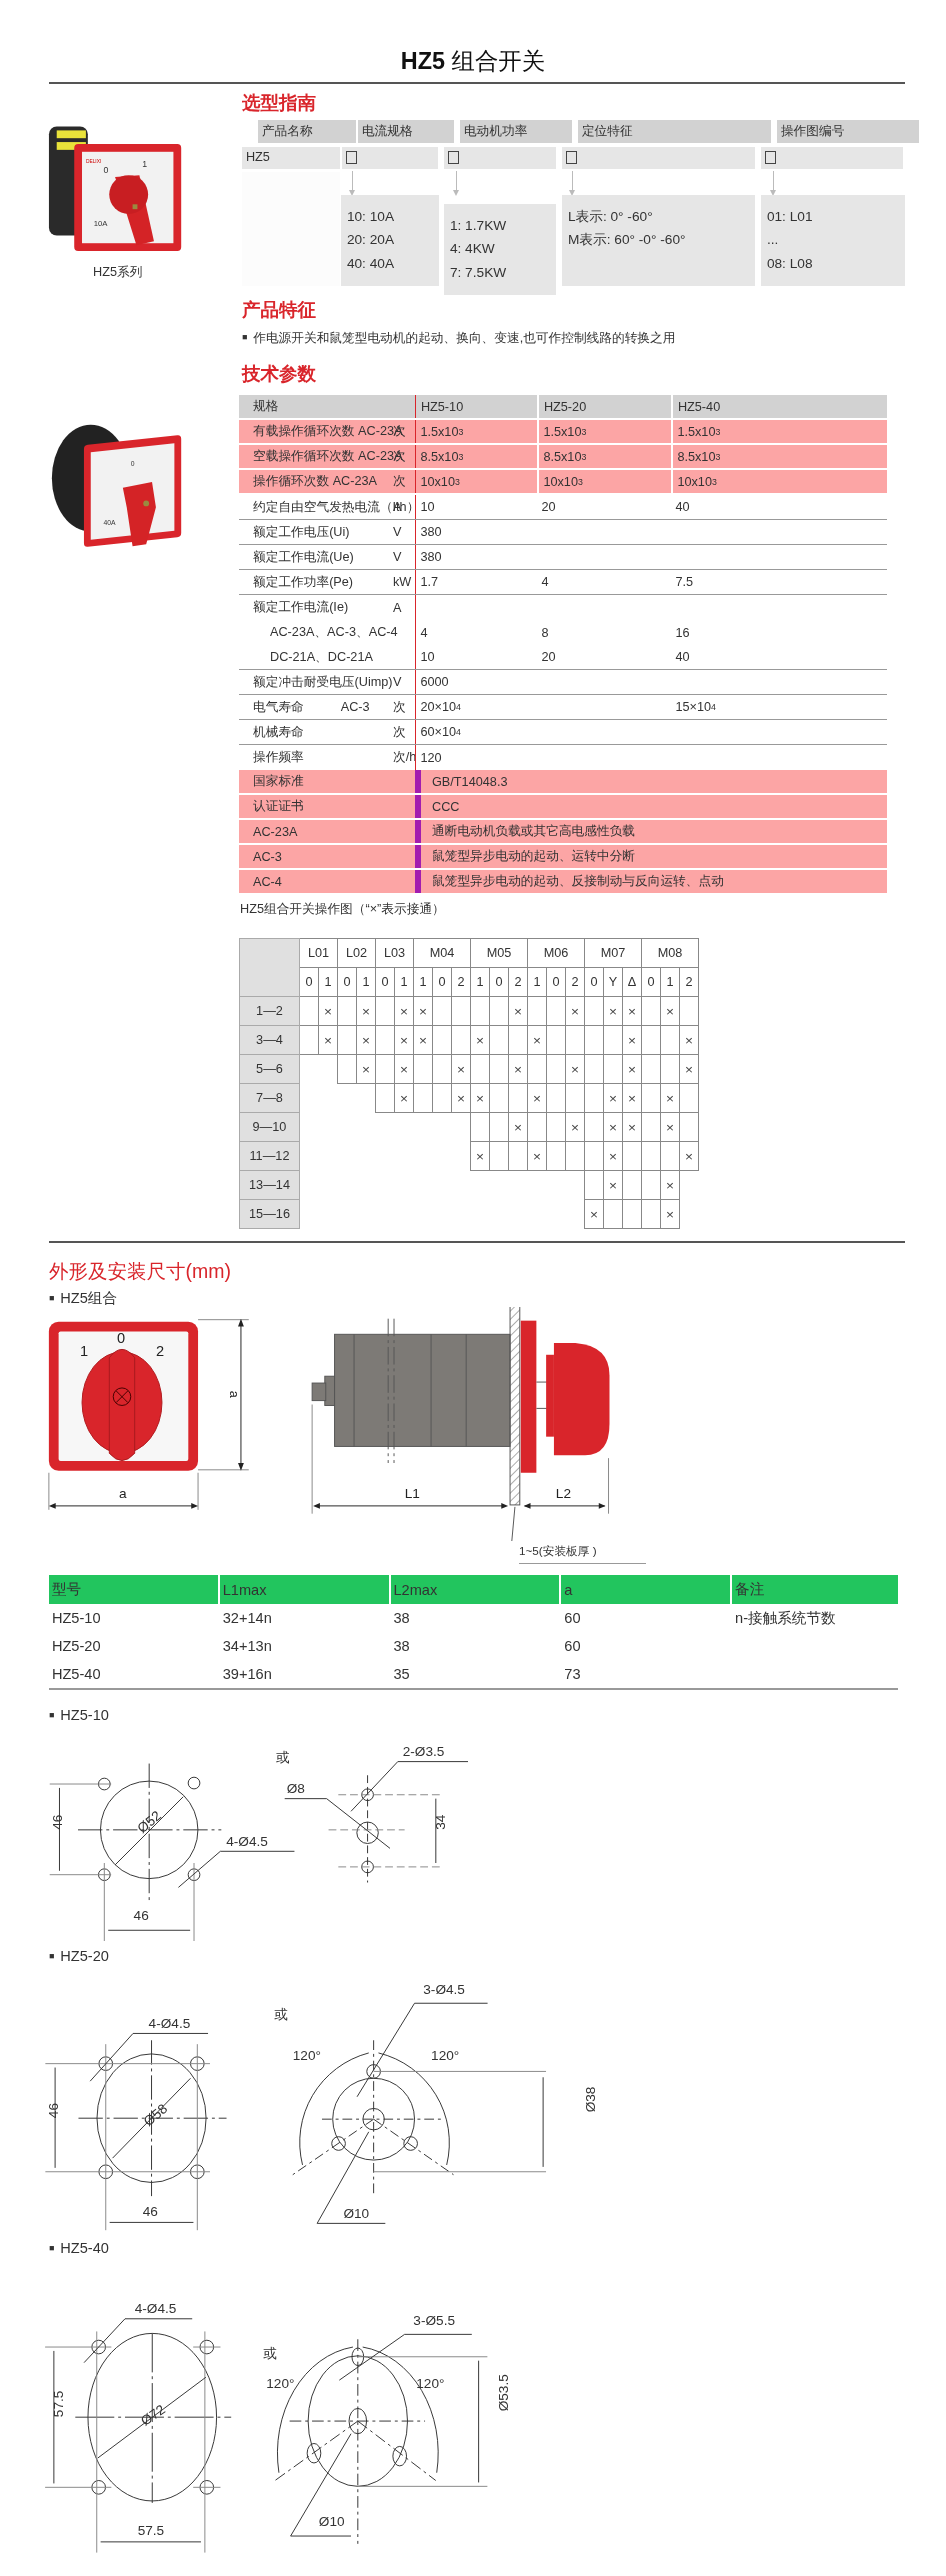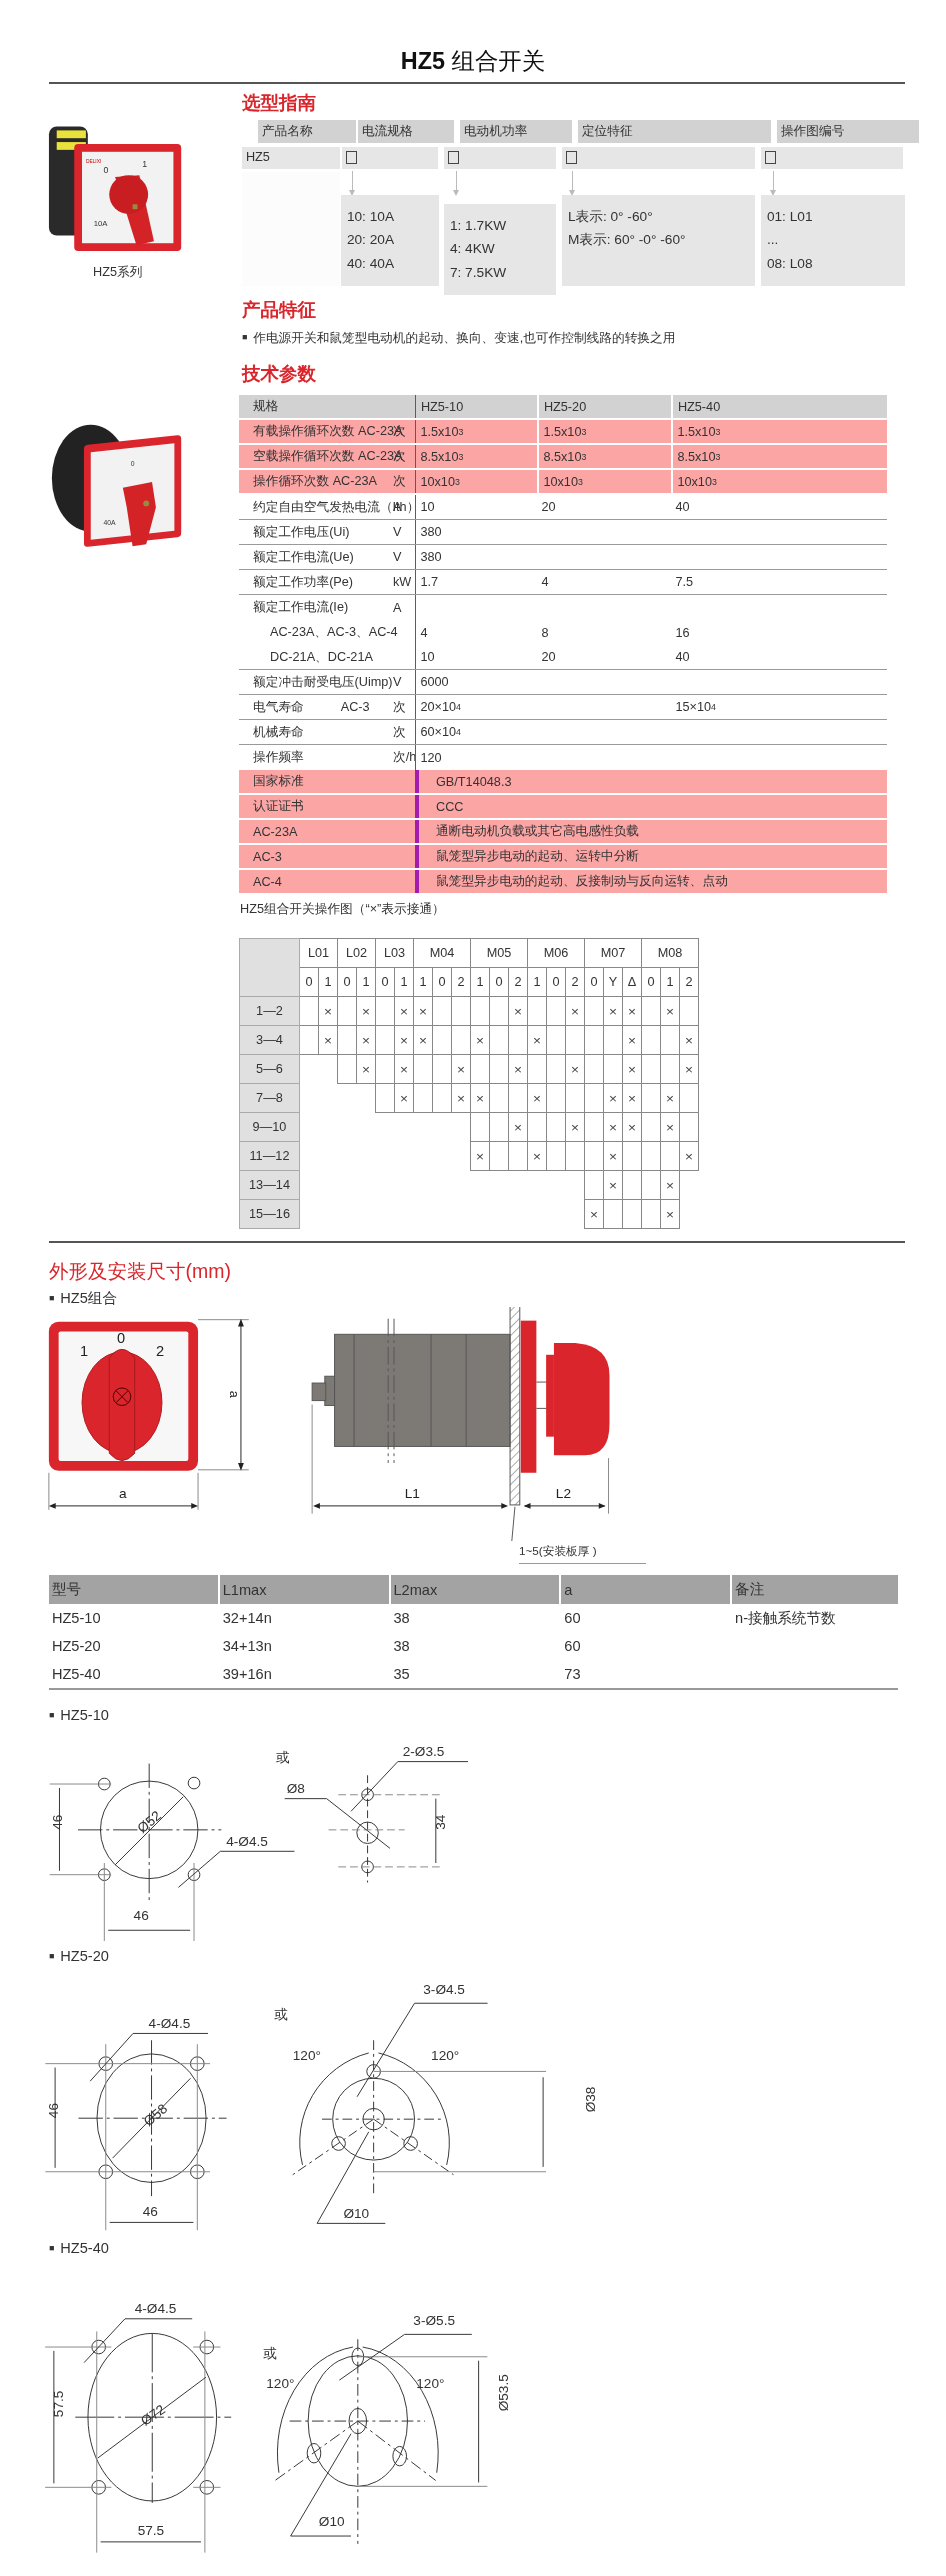--- a/index.html
+++ b/index.html
@@ -24,33 +24,33 @@
   .pt .row.hd { background: #d2d2d2; border-bottom: 2px solid #fff; }
   .pt .row.w { background: #fff; border-bottom: 1.5px solid #999; }
   .pt .row.w.nb { border-bottom: none; }
   .pt .c1 { width: 154px; padding-left: 14px; white-space: nowrap; }
   .pt .c2 { width: 21.5px; }
   .pt .cv { width: 122px; padding-left: 4.9px; border-left: 1px solid #d9252b; height: 100%; display: flex; align-items: center; }
   .pt .cv2 { width: 134px; padding-left: 4.9px; height: 100%; display: flex; align-items: center; }
   .pt .cv3 { width: 154px; padding-left: 4.9px; height: 100%; display: flex; align-items: center; }
   .pt .hd .cv2, .pt .g .cv2 { border-left: 2px solid #fff; }
   .pt .hd .cv3, .pt .g .cv3 { border-left: 2px solid #fff; }
-  .pt .span { padding-left: 17px; border-left: 4px solid #a21caf; height: 100%; display: flex; align-items: center; flex: 1; }
+  .pt .span { padding-left: 11px; border-left: 6px solid #a21caf; height: 100%; display: flex; align-items: center; flex: 1; }
   .pt .indent { padding-left: 31px; }
   sup { font-size: 8.8px; }
   
   .opgrid { position: absolute; left: 239px; top: 938px; border-collapse: collapse; }
   .opgrid td { border: 1px solid #888; height: 29px; text-align: center; font-size: 12.7px; color: #333; padding: 0; }
   .opgrid td.rowh { background: #e0e0e0; width: 60px; border-color: #aaa; }
   .opgrid td.blank { border: none; }
   .opgrid td.x { font-size: 13.7px; color: #444; }
   
   .dt { position: absolute; left: 49px; top: 1575px; width: 849px; }
   .dt .r { display: flex; height: 28px; align-items: center; font-size: 14.6px; color: #333; }
-  .dt .r.hd { background: #a3a3a3; height: 29px; }
+  .dt .r.hd { background: #22c55e; height: 29px; }
   .dt .r > div { padding-left: 2.9px; }
   .dt .r.hd > div { border-right: 2px solid #fff; height: 100%; display: flex; align-items: center; }
   .dt .bottom { height: 2px; background: #999; }
   .sub { font-size: 14.6px; color: #333; }
   svg text { font-family: "Liberation Sans", "DejaVu Sans", sans-serif; }
 </style>
 </head>
 <body>
 
 <div class="abs title"><b>HZ5</b><span> 组合开关</span></div>

